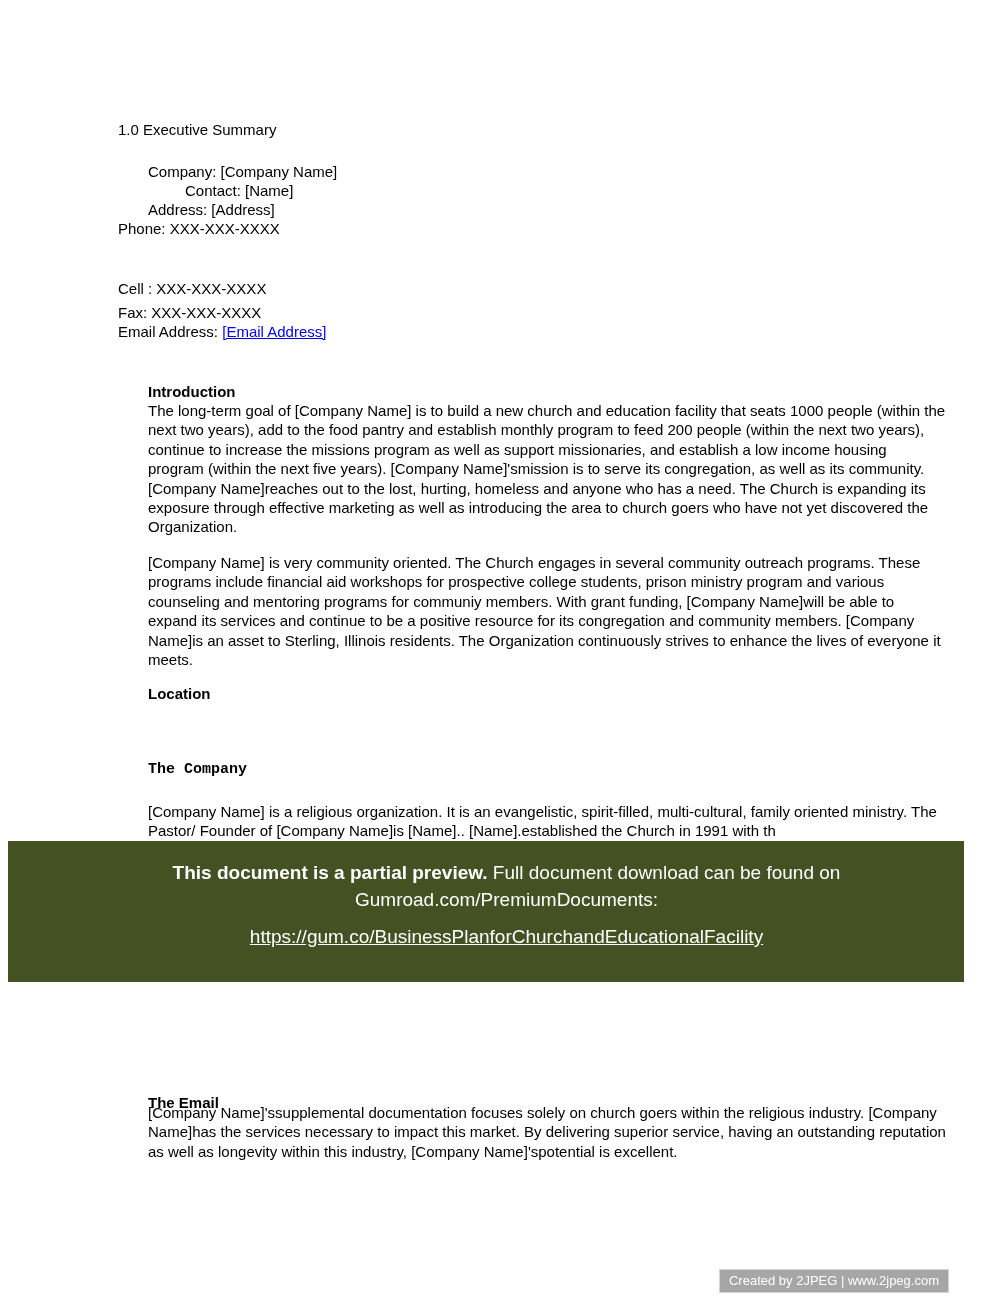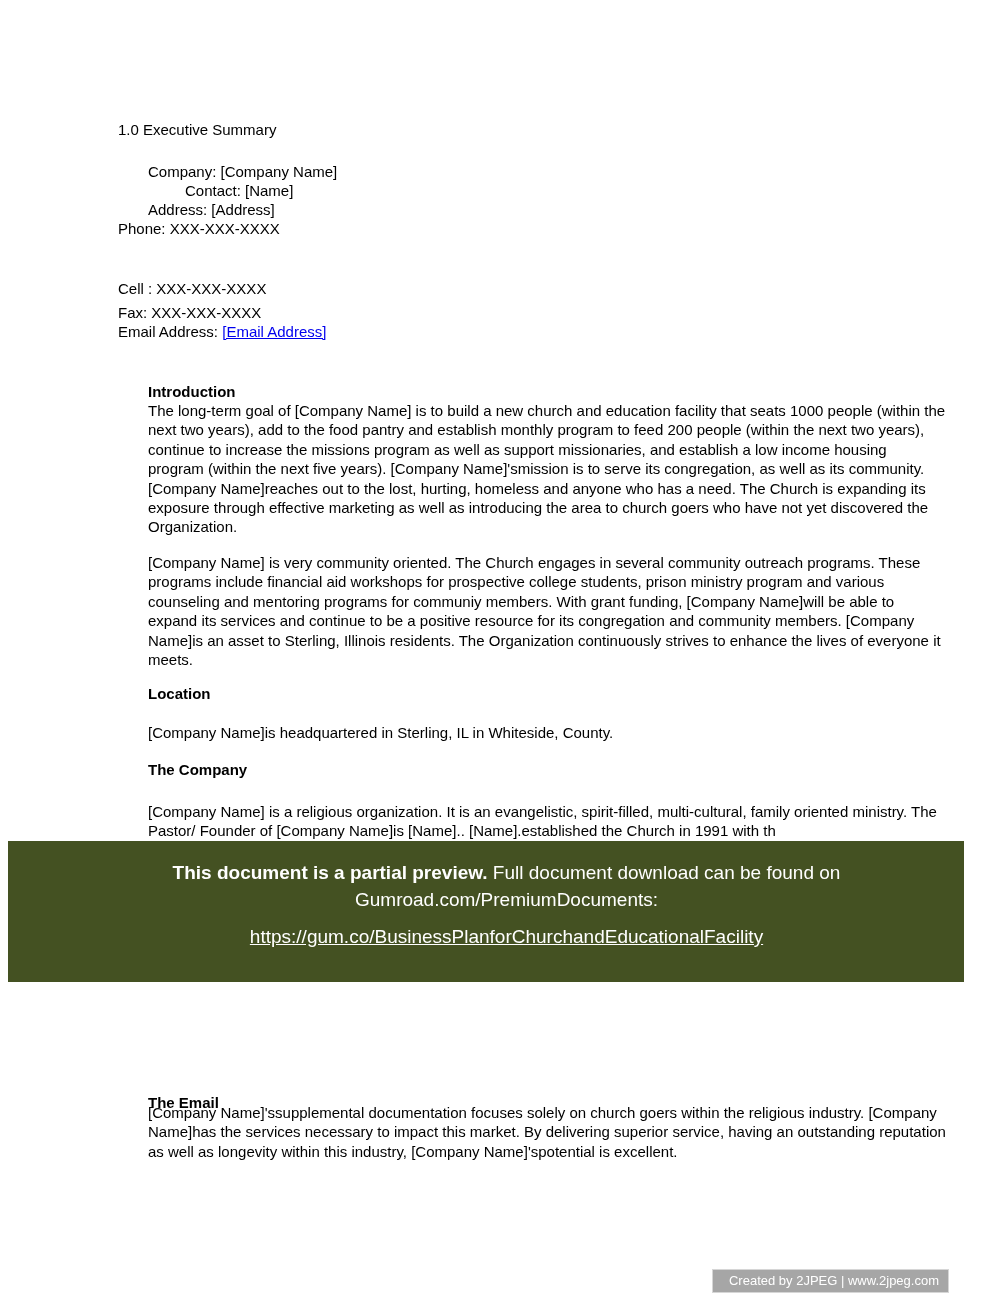--- a/index.html
+++ b/index.html
@@ -64,21 +64,21 @@
     font-size: 19px;
   }
   .watermark {
     position: absolute;
     right: 15px;
     top: 1269px;
     background: rgba(150, 150, 150, 0.85);
     border: 1px solid rgba(220, 220, 220, 0.9);
     color: #ffffff;
     font-size: 13px;
-    padding: 3px 9px 4px 16px;
+    padding: 3px 9px 4px 9px;
     white-space: nowrap;
     z-index: 11;
     margin-left: 21px;
   }
 </style>
 </head>
 <body>
 
 <div class="page">
 
@@ -92,23 +92,22 @@
   <div class="line" style="left:118px; top:303px;">Fax: XXX-XXX-XXXX</div>
   <div class="line" style="left:118px; top:322px;">
     <span>Email Address: </span><span class="doc-link">[Email Address]</span>
   </div>
 
   <div class="line heading-bold" style="left:148px; top:382px;">Introduction</div>
   <div class="para" style="left:148px; top:401px;">The long-term goal of [Company Name] is to build a new church and education facility that seats 1000 people (within the next two years), add to the food pantry and establish monthly program to feed 200 people (within the next two years), continue to increase the missions program as well as support missionaries, and establish a low income housing program (within the next five years). [Company Name]'smission is to serve its congregation, as well as its community. [Company Name]reaches out to the lost, hurting, homeless and anyone who has a need. The Church is expanding its exposure through effective marketing as well as introducing the area to church goers who have not yet discovered the Organization.</div>
   <div class="para" style="left:148px; top:553px;">[Company Name] is very community oriented. The Church engages in several community outreach programs. These programs include financial aid workshops for prospective college students, prison ministry program and various counseling and mentoring programs for communiy members. With grant funding, [Company Name]will be able to expand its services and continue to be a positive resource for its congregation and community members. [Company Name]is an asset to Sterling, Illinois residents. The Organization continuously strives to enhance the lives of everyone it meets.</div>
 
   <div class="line heading-bold" style="left:148px; top:684px;">Location</div>
-  <div class="para" style="left:148px; top:723px;">[Company Name]is headquartered in Sterling, IL in Whiteside, County.</div>
 
-  <div class="line heading-bold" style="left:148px; top:760px;">The Company</div>
+  <div class="line heading-bold" style="left:148px; top:760px;font-family:Liberation Mono, monospace;">The Company</div>
   <div class="para" style="left:148px; top:802px;">[Company Name] is a religious organization. It is an evangelistic, spirit-filled, multi-cultural, family oriented ministry. The Pastor/ Founder of [Company Name]is [Name].. [Name].established the Church in 1991 with th</div>
 
   <div class="banner" style="background: rgb(68, 81, 34);">
     <div>
       <span class="bold">This document is a partial preview.</span><span> Full document download can be found on</span>
     </div>
     <div>Gumroad.com/PremiumDocuments:</div>
     <div>
       <span class="banner-link">https://gum.co/BusinessPlanforChurchandEducationalFacility</span>
     </div>

